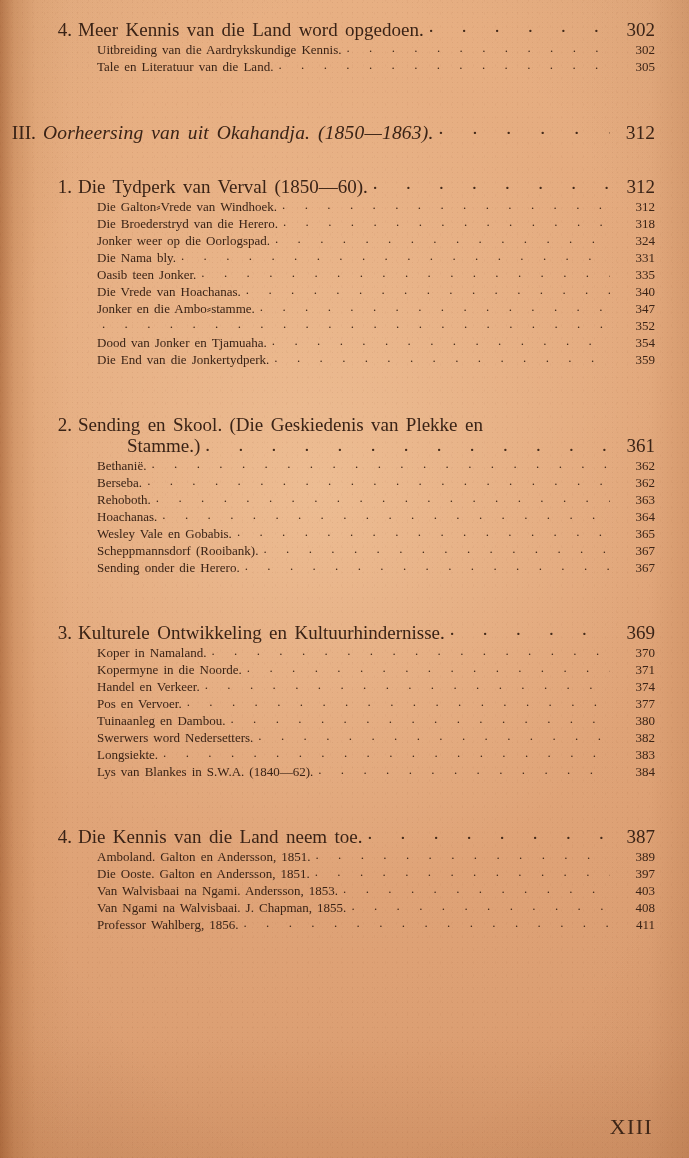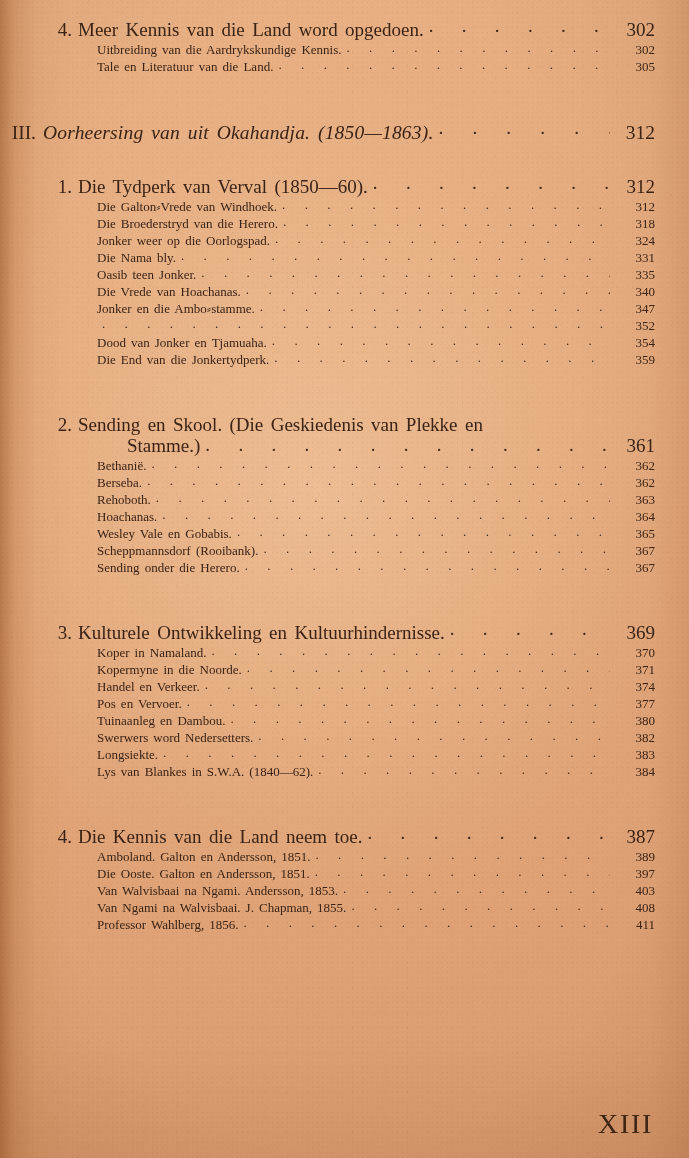--- a/index.html
+++ b/index.html
@@ -130,21 +130,21 @@
   .gap-md { height: 30px; }
   .gap-sm { height: 17px; }
 
   .rowspace { height: 2px; }
 
   
   #folio {
     position: absolute;
     right: 36px;
     bottom: 18px;
-    font-size: 28px;
+    font-size: 22px;
     letter-spacing: 0.06em;
     color: #3e2617;
     z-index: 3;
   }
 </style>
 </head>
 <body>
 
 <div id="page">
   <div id="grain"></div>

